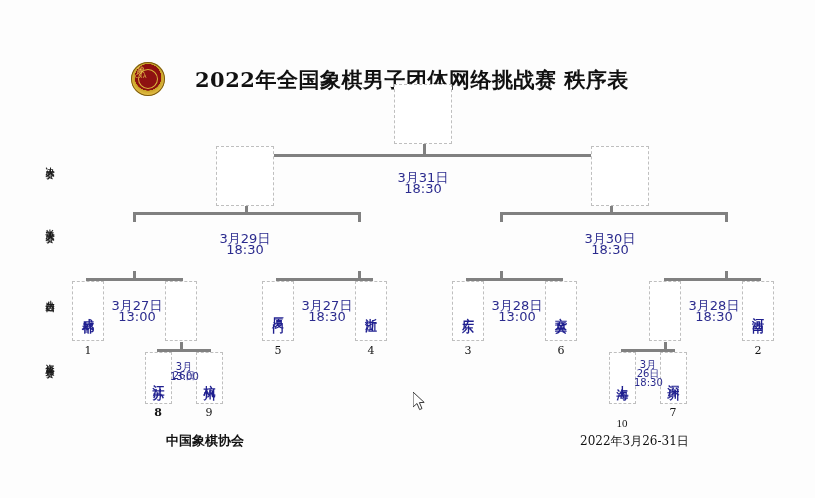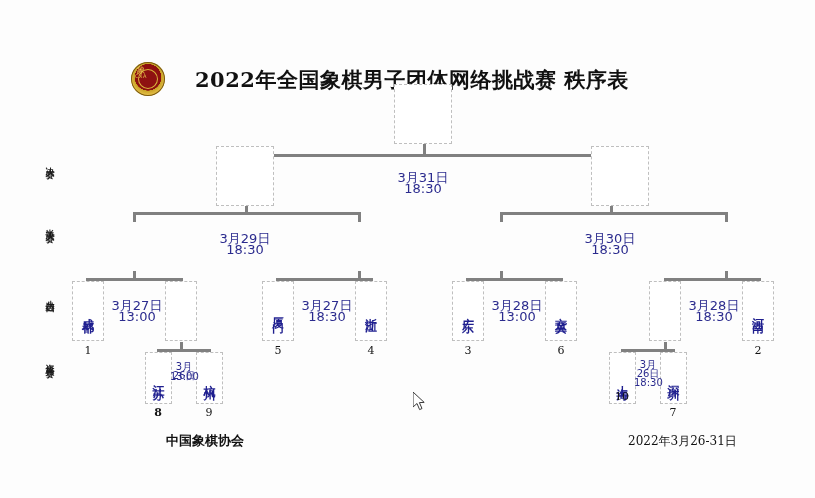--- a/index.html
+++ b/index.html
@@ -86,21 +86,21 @@
 
   
   .foot-left{
     position:absolute;left:166px;top:432px;
     font-family:"DejaVu Serif","Liberation Serif",serif;
     font-size:13px;font-weight:bold;color:#111;
   }
   .foot-right{
     position:absolute;left:580px;top:433px;
     font-family:"DejaVu Serif","Liberation Serif",serif;
-    font-size:12px;color:#111;margin-left:48px;
+    font-size:12px;color:#111;
   }
 
   
   .cursor{position:absolute;left:413px;top:392px;width:14px;height:20px;}
 </style>
 </head>
 <body>
 
 <div id="stage">
 
@@ -232,21 +232,21 @@
     <div class="tname">杭州</div>
   </div>
   <div class="seed" style="left:194px;top:406px;">9</div>
 
   <div class="minfo narrow" style="left:170px;top:362px;width:28px;">3月26日</div>
   <div class="minfo narrow" style="left:170px;top:372px;width:28px;">13:00</div>
 
   <div class="tbox" style="left:609px;top:352px;width:27px;height:52px;">
     <div class="tname">上海</div>
   </div>
-  <div class="seed" style="left:607px;top:390px;">10</div>
+  <div class="seed" style="left:607px;top:417px;font-family:Liberation Serif, serif;">10</div>
 
   <div class="tbox" style="left:660px;top:352px;width:27px;height:52px;">
     <div class="tname">深圳</div>
   </div>
   <div class="seed" style="left:658px;top:406px;">7</div>
 
   <div class="minfo narrow" style="left:634px;top:360px;width:28px;">3月26日</div>
   <div class="minfo narrow" style="left:634px;top:378px;width:28px;">18:30</div>
 
   <div class="foot-left">中国象棋协会</div>

